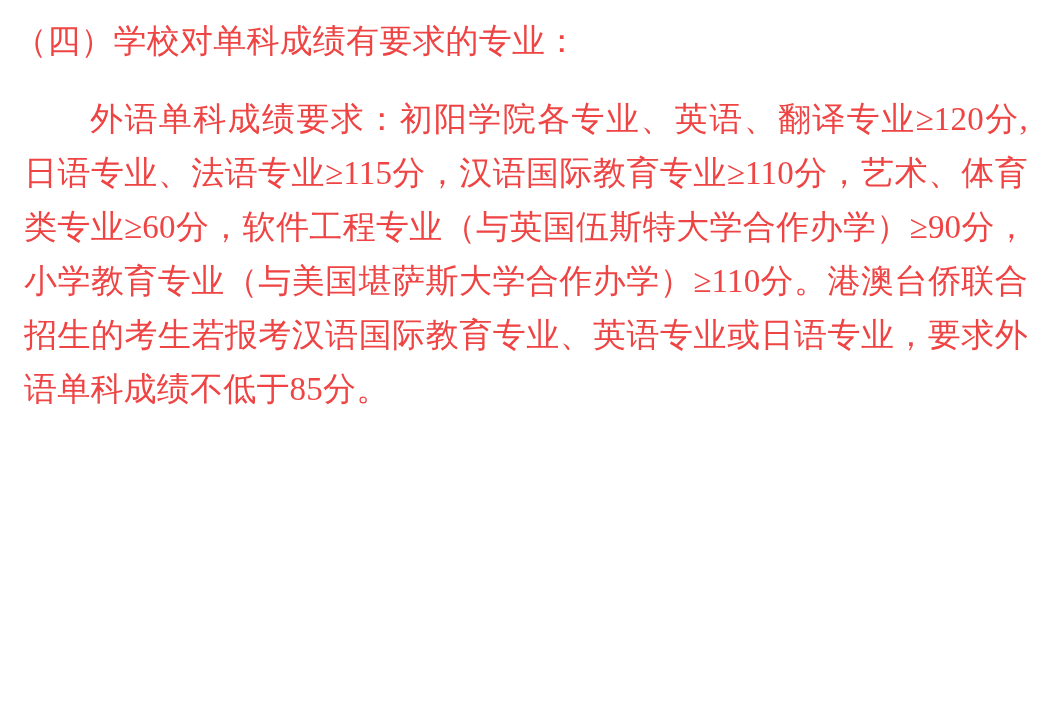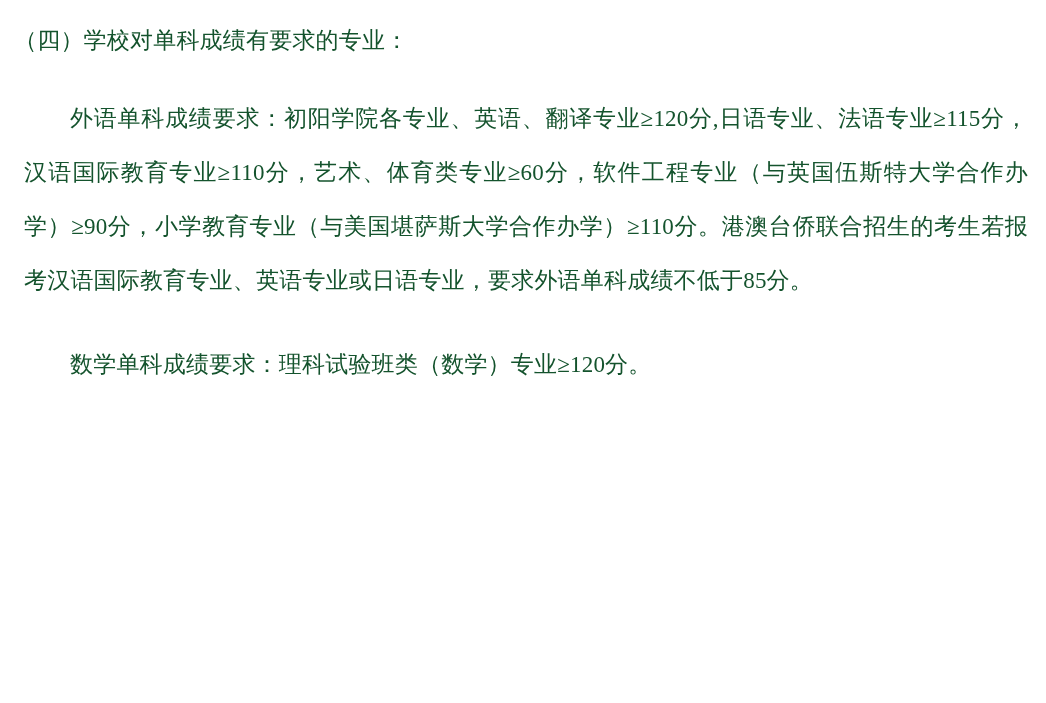--- a/index.html
+++ b/index.html
@@ -16,26 +16,26 @@
   }
   .page {
     position: relative;
     width: 1046px;
     height: 703px;
     box-sizing: border-box;
     padding: 14px 18px 0 14px;
     background: #ffffff;
   }
   .doc-para {
-    font-size: 23px;
+    font-size: 33px;
     line-height: 54px;
     text-align: justify;
     text-justify: inter-ideograph;
     letter-spacing: 0.2px;
-    color: #14532d;
+    color: #ef4444;
     margin: 0;
   }
   .p-heading {
     margin-bottom: 24px;
   }
   .p-indent {
     text-indent: 2em;
     margin-left: 10px;
   }
   .gap-sm { margin-top: 22px; }
@@ -44,16 +44,15 @@
 </style>
 </head>
 <body>
 
 <div class="page">
 
   <p class="doc-para p-heading">（四）学校对单科成绩有要求的专业：</p>
 
   <p class="doc-para p-indent gap-sm">外语单科成绩要求：初阳学院各专业、英语、翻译专业≥120分,日语专业、法语专业≥115分，汉语国际教育专业≥110分，艺术、体育类专业≥60分，软件工程专业（与英国伍斯特大学合作办学）≥90分，小学教育专业（与美国堪萨斯大学合作办学）≥110分。港澳台侨联合招生的考生若报考汉语国际教育专业、英语专业或日语专业，要求外语单科成绩不低于85分。</p>
 
-  <p class="doc-para p-indent gap-md">数学单科成绩要求：理科试验班类（数学）专业≥120分。</p>
 
 
 </div>
 
 </body></html>

